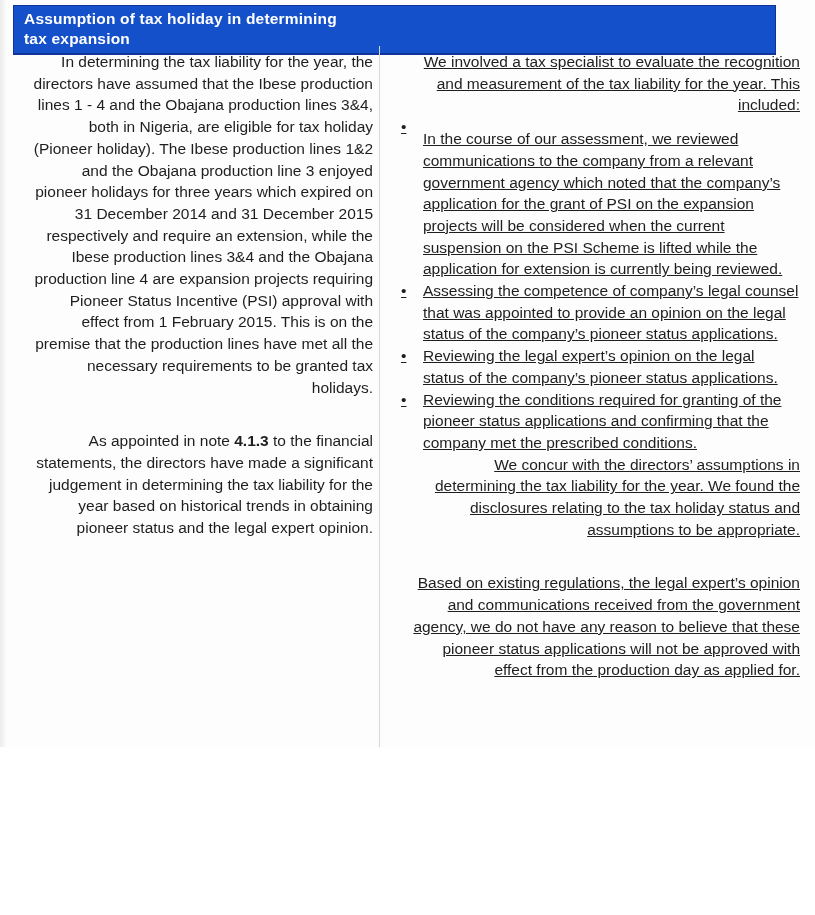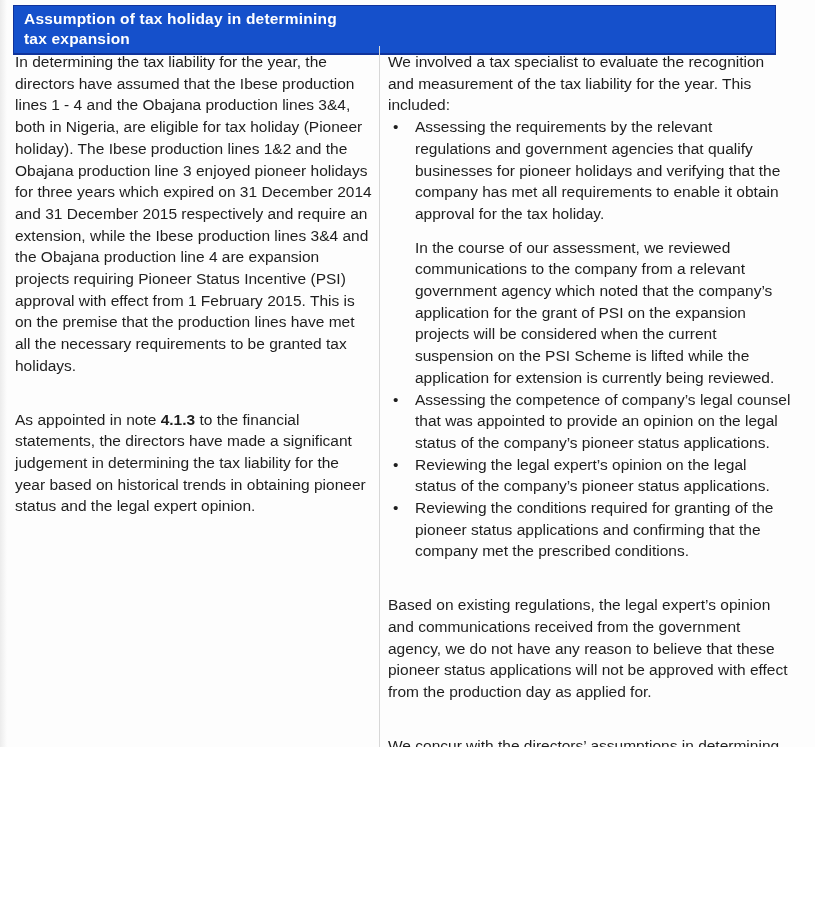--- a/index.html
+++ b/index.html
@@ -51,24 +51,25 @@
     position: absolute;
     top: 51px;
     font-size: 15.5px;
     line-height: 21.7px;
   }
   .col-left {
     left: 15px;
     width: 358px;
   }
   .col-right {
-    left: 388px;
+    left: 396px;
     width: 404px;
+    text-decoration: underline;
   }
-  .para { margin: 0 0 32px 0; }
+  .para { margin: 0 0 32px 16px; text-align: right; }
   .para:last-child { margin-bottom: 0; }
   .note-ref { font-weight: bold; }
   .bullet-list {
     margin: 0;
     padding: 0;
     list-style: none;
   }
   .bullet-item {
     display: flex;
     align-items: flex-start;
@@ -103,34 +104,33 @@
     <p class="para"><span>As appointed in note </span><span class="note-ref">4.1.3</span><span> to the financial statements, the directors have made a significant judgement in determining the tax liability for the year based on historical trends in obtaining pioneer status and the legal expert opinion.</span></p>
   </div>
 
   <div class="col col-right">
     <p class="para" style="margin-bottom:0;">We involved a tax specialist to evaluate the recognition and measurement of the tax liability for the year. This included:</p>
 
     <ul class="bullet-list">
       <li class="bullet-item">
         <span class="bullet-marker">•</span>
         <div class="bullet-body">
-          <div>Assessing the requirements by the relevant regulations and government agencies that qualify businesses for pioneer holidays and verifying that the company has met all requirements to enable it obtain approval for the tax holiday.</div>
           <div class="bullet-continuation">In the course of our assessment, we reviewed communications to the company from a relevant government agency which noted that the company’s application for the grant of PSI on the expansion projects will be considered when the current suspension on the PSI Scheme is lifted while the application for extension is currently being reviewed.</div>
         </div>
       </li>
       <li class="bullet-item">
         <span class="bullet-marker">•</span>
         <div class="bullet-body">Assessing the competence of company’s legal counsel that was appointed to provide an opinion on the legal status of the company’s pioneer status applications.</div>
       </li>
       <li class="bullet-item">
         <span class="bullet-marker">•</span>
         <div class="bullet-body">Reviewing the legal expert’s opinion on the legal status of the company’s pioneer status applications.</div>
       </li>
       <li class="bullet-item">
         <span class="bullet-marker">•</span>
         <div class="bullet-body">Reviewing the conditions required for granting of the pioneer status applications and confirming that the company met the prescribed conditions.</div>
       </li>
     </ul>
 
+    <p class="para">We concur with the directors’ assumptions in determining the tax liability for the year. We found the disclosures relating to the tax holiday status and assumptions to be appropriate.</p>
     <p class="para gap-before">Based on existing regulations, the legal expert’s opinion and communications received from the government agency, we do not have any reason to believe that these pioneer status applications will not be approved with effect from the production day as applied for.</p>
-    <p class="para">We concur with the directors’ assumptions in determining the tax liability for the year. We found the disclosures relating to the tax holiday status and assumptions to be appropriate.</p>
   </div>
 </div>
 
 </body></html>

